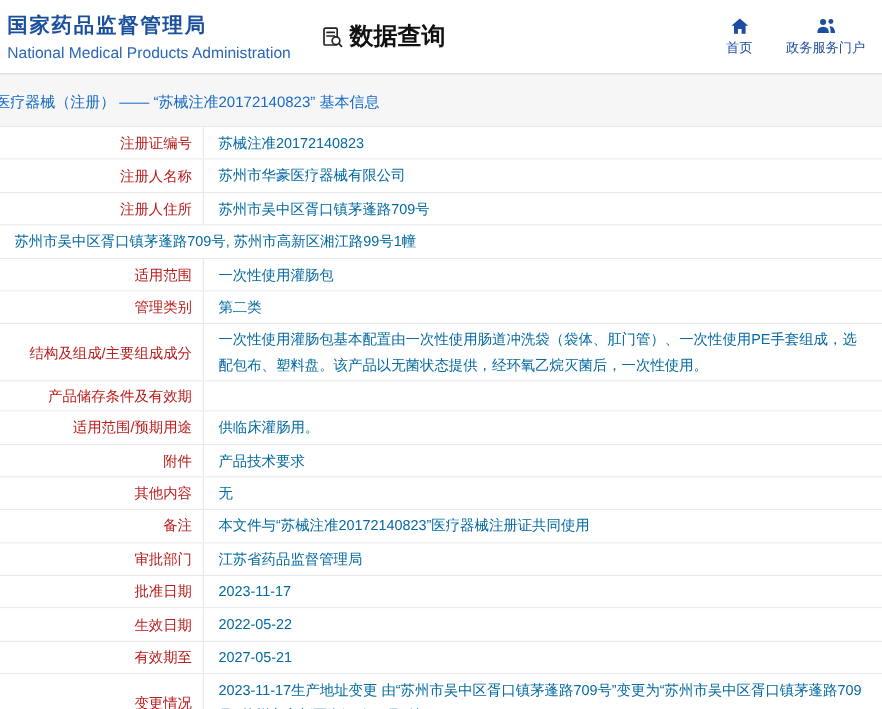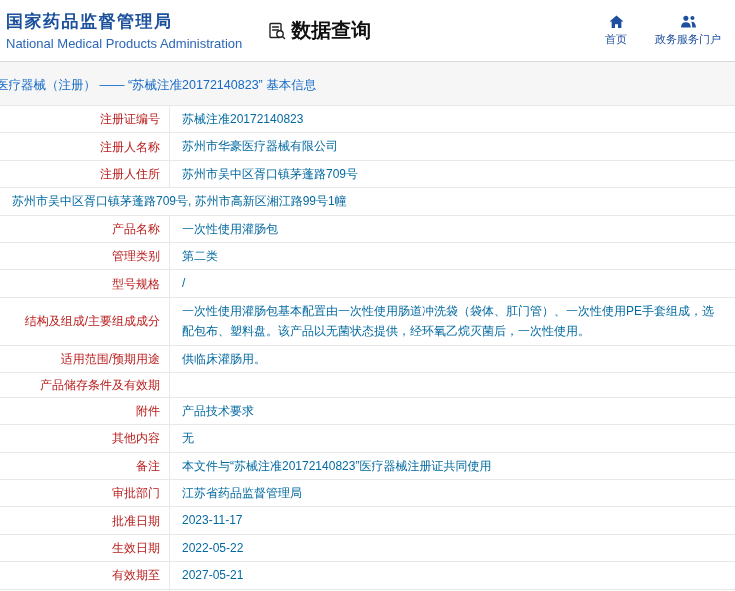--- a/index.html
+++ b/index.html
@@ -154,44 +154,40 @@
     <div class="cell-value">苏州市华豪医疗器械有限公司</div>
   </div>
   <div class="row">
     <div class="cell-label">注册人住所</div>
     <div class="cell-value">苏州市吴中区胥口镇茅蓬路709号</div>
   </div>
   <div class="row">
     <div class="cell-value">苏州市吴中区胥口镇茅蓬路709号, 苏州市高新区湘江路99号1幢</div>
   </div>
   <div class="row">
-    <div class="cell-label">产品名称</div>
+    <div class="cell-label">适用范围</div>
     <div class="cell-value">一次性使用灌肠包</div>
   </div>
   <div class="row">
     <div class="cell-label">管理类别</div>
     <div class="cell-value">第二类</div>
   </div>
   <div class="row">
-    <div class="cell-label">型号规格</div>
-    <div class="cell-value">/</div>
-  </div>
-  <div class="row">
     <div class="cell-label">结构及组成/主要组成成分</div>
     <div class="cell-value">一次性使用灌肠包基本配置由一次性使用肠道冲洗袋（袋体、肛门管）、一次性使用PE手套组成，选配包布、塑料盘。该产品以无菌状态提供，经环氧乙烷灭菌后，一次性使用。</div>
   </div>
   <div class="row">
+    <div class="cell-label">产品储存条件及有效期</div>
+    <div class="cell-value"></div>
+  </div>
+  <div class="row">
     <div class="cell-label">适用范围/预期用途</div>
     <div class="cell-value">供临床灌肠用。</div>
   </div>
   <div class="row">
-    <div class="cell-label">产品储存条件及有效期</div>
-    <div class="cell-value"></div>
-  </div>
-  <div class="row">
     <div class="cell-label">附件</div>
     <div class="cell-value">产品技术要求</div>
   </div>
   <div class="row">
     <div class="cell-label">其他内容</div>
     <div class="cell-value">无</div>
   </div>
   <div class="row">
     <div class="cell-label">备注</div>
     <div class="cell-value">本文件与“苏械注准20172140823”医疗器械注册证共同使用</div>

